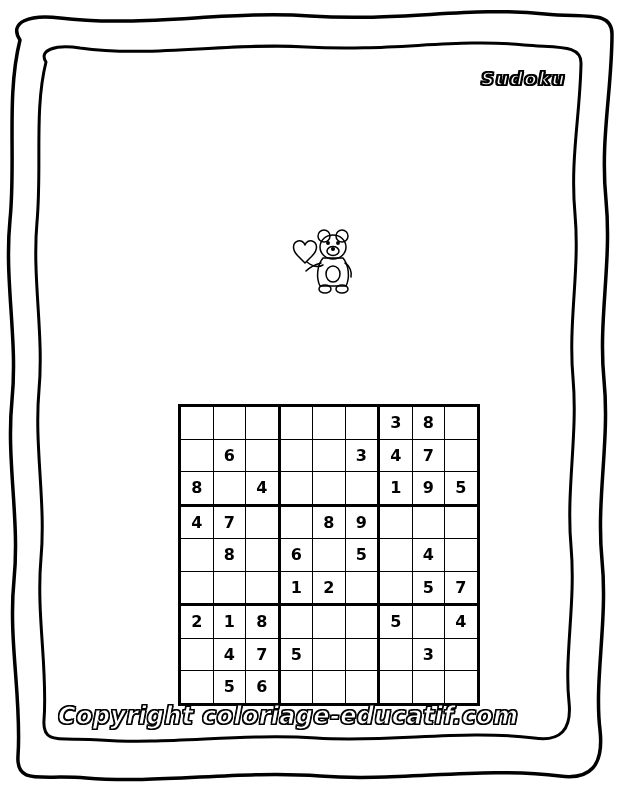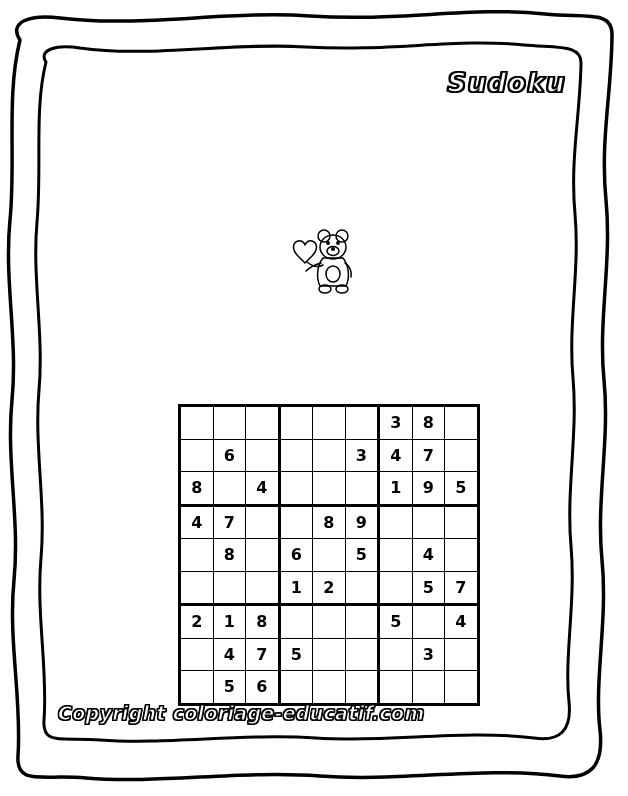--- a/index.html
+++ b/index.html
@@ -26,21 +26,21 @@
     width: 628px;
     height: 796px;
     pointer-events: none;
   }
   
   #title {
     position: absolute;
     right: 62px;
     top: 68px;
     font-family: "DejaVu Sans", sans-serif;
-    font-size: 26px;
+    font-size: 18px;
     font-weight: bold;
     font-style: italic;
     letter-spacing: 1.5px;
     color: #ffffff;
     -webkit-text-stroke: 1.6px #000000;
     text-shadow:
       -1.4px -1.4px 0 #000,
        1.4px -1.4px 0 #000,
       -1.4px  1.4px 0 #000,
        1.4px  1.4px 0 #000;
@@ -78,21 +78,21 @@
   #sudoku td.bt { border-top-width: 3px; }
   #sudoku td.bb { border-bottom-width: 3px; }
   #sudoku td.bl { border-left-width: 3px; }
   #sudoku td.br { border-right-width: 3px; }
   
   #footer {
     position: absolute;
     left: 58px;
     top: 702px;
     font-family: "DejaVu Sans", sans-serif;
-    font-size: 19px;
+    font-size: 24px;
     font-weight: bold;
     font-style: italic;
     letter-spacing: 0.3px;
     color: #ffffff;
     -webkit-text-stroke: 1.1px #000000;
     text-shadow:
       -1px -1px 0 #000,
        1px -1px 0 #000,
       -1px  1px 0 #000,
        1px  1px 0 #000;

